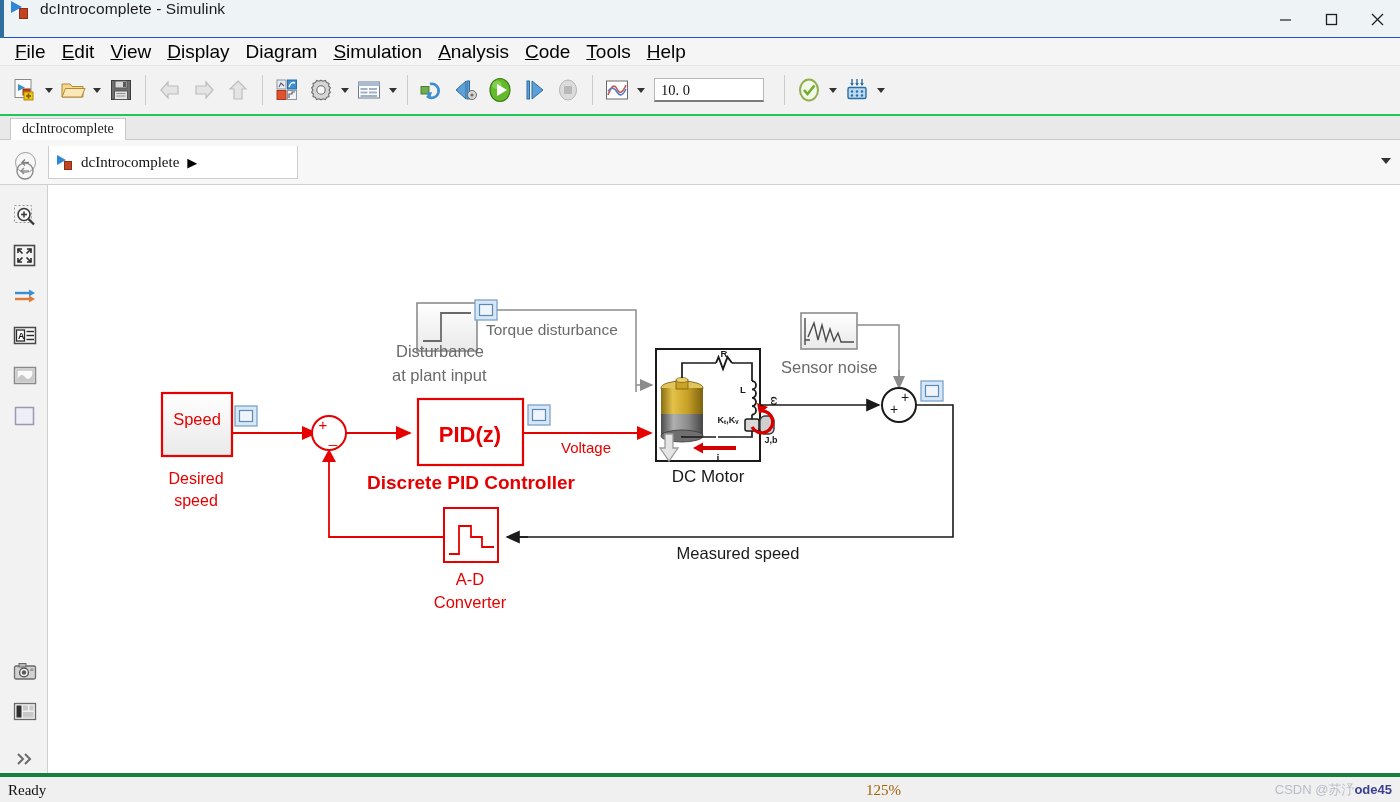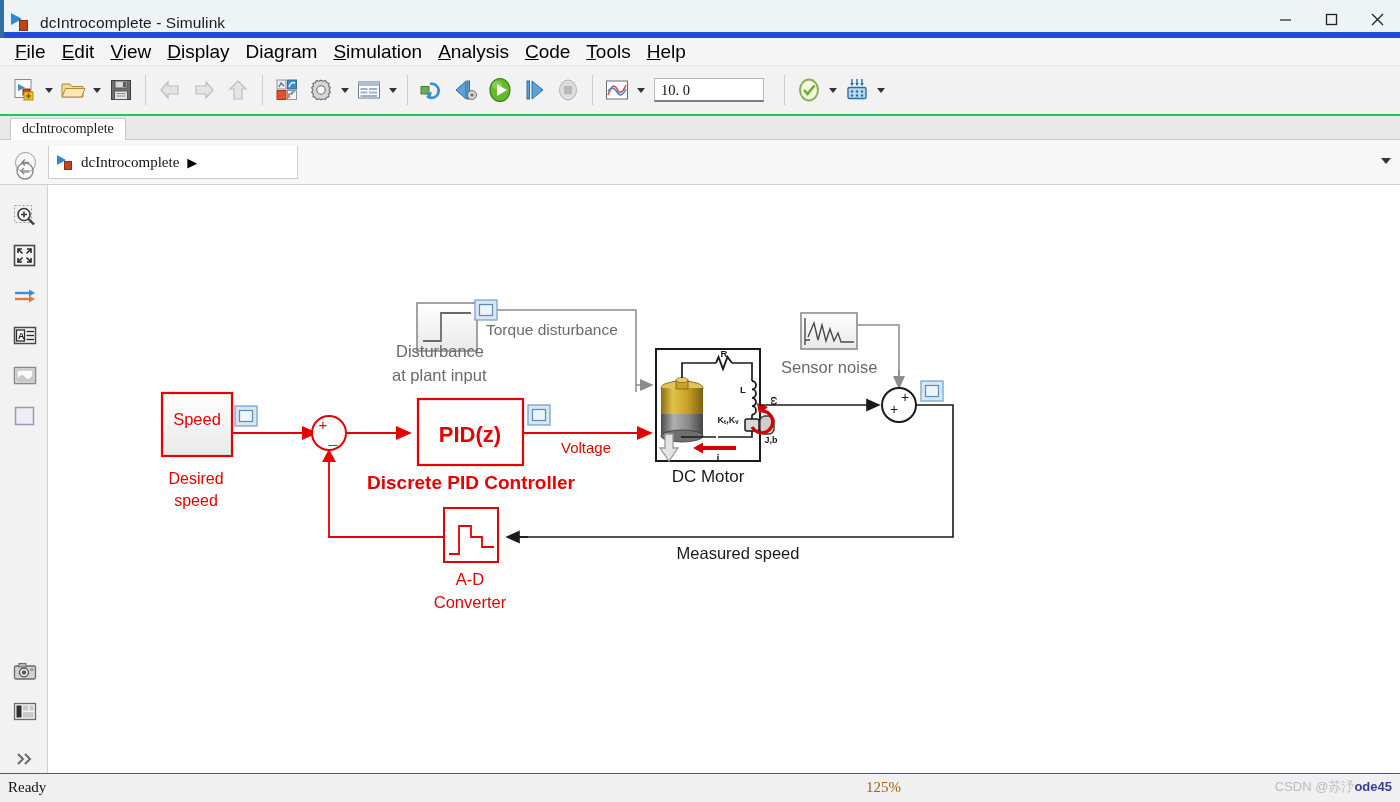--- a/index.html
+++ b/index.html
@@ -9,22 +9,22 @@
     font-family:"Liberation Sans", sans-serif;
     background:#ffffff;
     overflow:hidden;
   }
   .app { position:relative; width:1400px; height:802px; background:#f0f0f0; }
 
   
   .titlebar {
     position:absolute; left:0; top:0; width:1400px; height:38px;
     background:#eef3f6;
-    display:flex; align-items:flex-end;
-    border-bottom:6px solid #1d4ed8;
+    display:flex; align-items:flex-start;
+    border-bottom:1px solid #1d4ed8;
   }
   .title-accent { position:absolute; left:0; top:0; width:4px; height:38px; background:#2f6f9f; }
   .app-icon { width:22px; height:20px; margin-left:11px; position:relative; }
   .app-icon .tri {
     position:absolute; left:0; top:1px; width:0; height:0;
     border-top:6px solid transparent; border-bottom:6px solid transparent;
     border-left:11px solid #2f87d8;
   }
   .app-icon .sq { position:absolute; left:8px; top:8px; width:9px; height:11px; background:#c0441f; border:1px solid #8c2f14; }
   .title-text {
@@ -119,21 +119,21 @@
   
   .canvas {
     position:absolute; left:48px; top:185px; width:1352px; height:588px;
     background:#ffffff; overflow:hidden;
   }
   .canvas svg { position:absolute; left:0; top:0; }
 
   
   .statusbar {
     position:absolute; left:0; top:773px; width:1400px; height:16px;
-    background:#f0f0f0; border-top:1px solid #15803d;text-decoration:underline;
+    background:#f0f0f0; border-top:4px solid #15803d;text-decoration:underline;
   }
   .status-ready {
     position:absolute; left:8px; top:5px;
     font-family:"Liberation Serif", serif; font-size:15px; color:#111;
   }
   .status-zoom {
     position:absolute; left:866px; top:5px;
     font-family:"Liberation Serif", serif; font-size:15px; color:#a16207;
   }
   .watermark {

